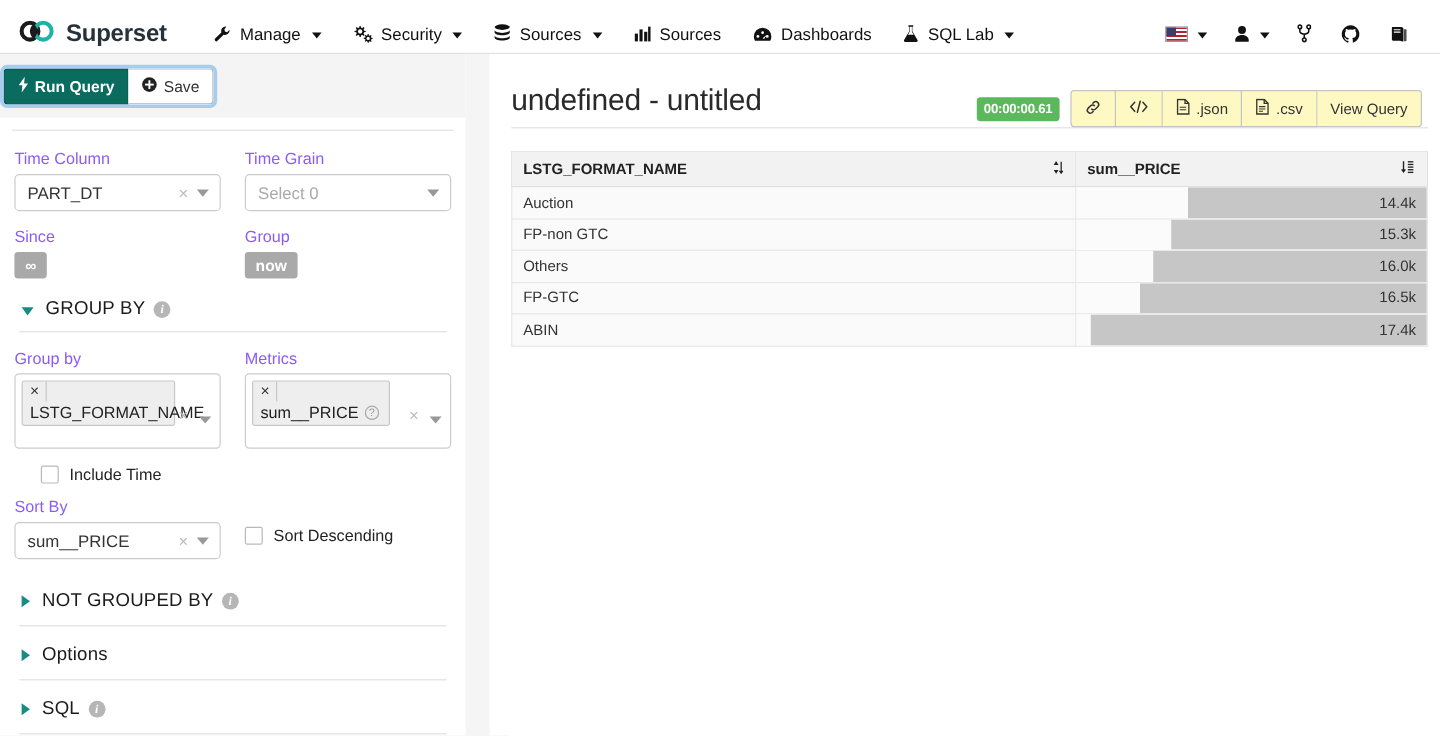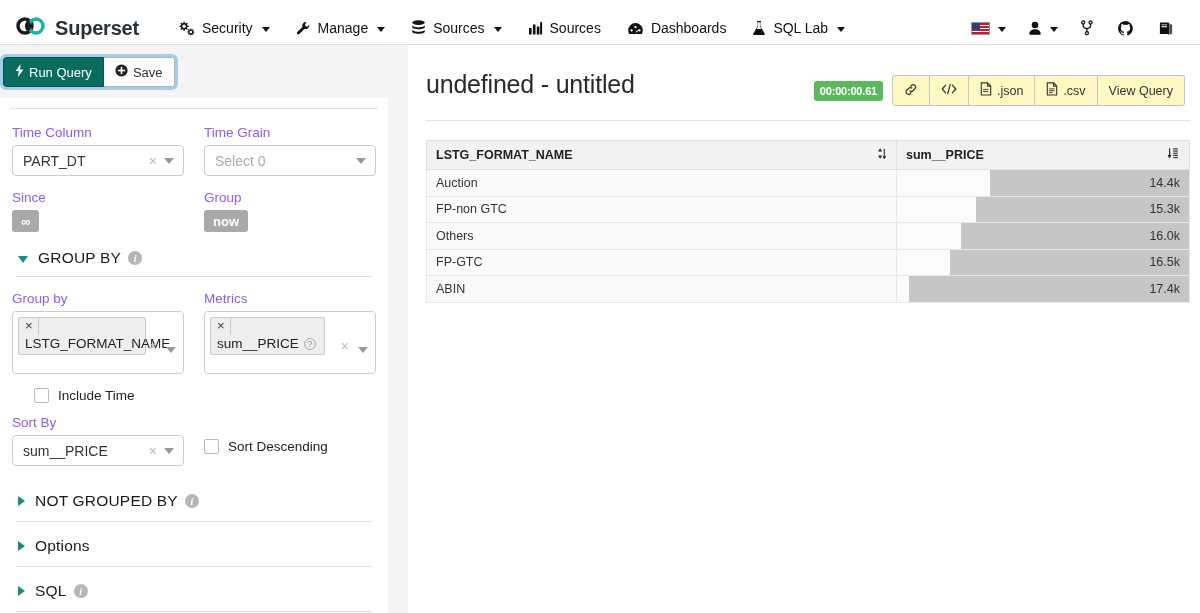--- a/index.html
+++ b/index.html
@@ -106,21 +106,21 @@
     cursor: pointer;
     border: 1px solid #b5b5b5;
     background: #fff; color: #333;
     line-height: 15px;
   }
   .btn-run {
     background: #0a6b5f;
     border-color: #085349;
     color: #fff;
     border-radius: 3px 0 0 3px;
-    font-weight: normal;
+    font-weight: bold;
   }
   .btn-save { border-left: none; border-radius: 0 3px 3px 0; }
 
   .form-area { padding: 0 12px; }
   .hr-top { border: none; border-top: 1px solid #e3e3e3; margin: 10px 10px 16px 10px; }
 
   .row2 { display: flex; gap: 20px; }
   .fld { flex: 1; min-width: 0; }
   .fld-label {
     font-size: 13.5px; color: #8b5cf6; margin-bottom: 5px;
@@ -258,21 +258,20 @@
   .gap { width: 20px; flex: 0 0 20px; background: #f5f5f5; }
   .right-panel {
     flex: 1;
     background: #fff;
     padding: 22px 10px 0 18px;
     overflow: hidden;
   }
   .chart-head {
     display: flex; align-items: flex-start;
     border-bottom: 1px solid #e2e2e2;
-    padding-bottom: 14px;
   }
   .chart-title {
     font-size: 25px; color: #2a2a2a; font-weight: normal;
     margin: 0; line-height: 34px;
     letter-spacing: -0.2px;
   }
   .head-ctrls {
     margin-left: auto; display: flex; align-items: center; gap: 9px;
     padding-top: 8px; padding-right: 5px;
   }
@@ -353,38 +352,38 @@
         <path d="M12 3.2 A7 7 0 0 0 12 14.8 A7 7 0 0 0 12 3.2" fill="#1b1b1b"></path>
       </svg>
     </span>
     <span class="brand-text">Superset</span>
   </a>
 
   <div class="nav-items">
 
     <div class="nav-item">
       <span class="ic">
+        <svg width="15" height="15" viewBox="0 0 16 16" fill="#111">
+          <path d="M11.3 1.1a4.1 4.1 0 0 0-4.45 5.3L1.4 11.85a1.45 1.45 0 0 0 2.05 2.05l5.45-5.45a4.1 4.1 0 0 0 5.3-4.45l-2.2 2.2-1.9-.5-.5-1.9z"></path>
+        </svg>
+      </span>
+      <span>Manage</span>
+      <span class="caret-dn"></span>
+    </div>
+
+    <div class="nav-item">
+      <span class="ic">
         <svg width="17" height="15" viewBox="0 0 17 15" fill="#111">
           <path d="M5.6 0.6 L6.6 0.6 L6.8 2 a3.6 3.6 0 0 1 1 .45 L9 1.6 l.8.8 -0.85 1.15 a3.6 3.6 0 0 1 .45 1 l1.4.2 v1 l-1.4.2 a3.6 3.6 0 0 1 -.45 1 l.85 1.15 -.8.8 -1.15-.85 a3.6 3.6 0 0 1 -1 .45 L6.6 9.9 H5.6 L5.4 8.5 a3.6 3.6 0 0 1 -1-.45 L3.25 8.9 l-.8-.8 .85-1.15 a3.6 3.6 0 0 1 -.45-1 L1.45 5.75 v-1 l1.4-.2 a3.6 3.6 0 0 1 .45-1 L2.45 2.4 l.8-.8 1.15.85 a3.6 3.6 0 0 1 1-.45 Z"></path>
           <circle cx="6.1" cy="5.25" r="1.8" fill="#fff"></circle>
           <path d="M12.4 7.4 h.85 l.17 1.1 a2.8 2.8 0 0 1 .8.35 l.9-.67 .6.6 -.67.9 a2.8 2.8 0 0 1 .35.8 l1.1.17 v.85 l-1.1.17 a2.8 2.8 0 0 1 -.35.8 l.67.9 -.6.6 -.9-.67 a2.8 2.8 0 0 1 -.8.35 L13.25 14.6 h-.85 l-.17-1.1 a2.8 2.8 0 0 1 -.8-.35 l-.9.67 -.6-.6 .67-.9 a2.8 2.8 0 0 1 -.35-.8 l-1.1-.17 v-.85 l1.1-.17 a2.8 2.8 0 0 1 .35-.8 l-.67-.9 .6-.6 .9.67 a2.8 2.8 0 0 1 .8-.35 Z"></path>
           <circle cx="12.82" cy="11" r="1.35" fill="#fff"></circle>
         </svg>
       </span>
       <span>Security</span>
-      <span class="caret-dn"></span>
-    </div>
-
-    <div class="nav-item">
-      <span class="ic">
-        <svg width="15" height="15" viewBox="0 0 16 16" fill="#111">
-          <path d="M11.3 1.1a4.1 4.1 0 0 0-4.45 5.3L1.4 11.85a1.45 1.45 0 0 0 2.05 2.05l5.45-5.45a4.1 4.1 0 0 0 5.3-4.45l-2.2 2.2-1.9-.5-.5-1.9z"></path>
-        </svg>
-      </span>
-      <span>Manage</span>
       <span class="caret-dn"></span>
     </div>
 
     <div class="nav-item">
       <span class="ic">
         <svg width="15" height="16" viewBox="0 0 15 16" fill="#111">
           <ellipse cx="7.5" cy="2.6" rx="6.3" ry="2.3"></ellipse>
           <path d="M1.2 5.1c0 1.27 2.82 2.3 6.3 2.3s6.3-1.03 6.3-2.3v1.9c0 1.27-2.82 2.3-6.3 2.3S1.2 8.27 1.2 7z"></path>
           <path d="M1.2 9.5c0 1.27 2.82 2.3 6.3 2.3s6.3-1.03 6.3-2.3v1.9c0 1.27-2.82 2.3-6.3 2.3s-6.3-1.03-6.3-2.3z"></path>
         </svg>

